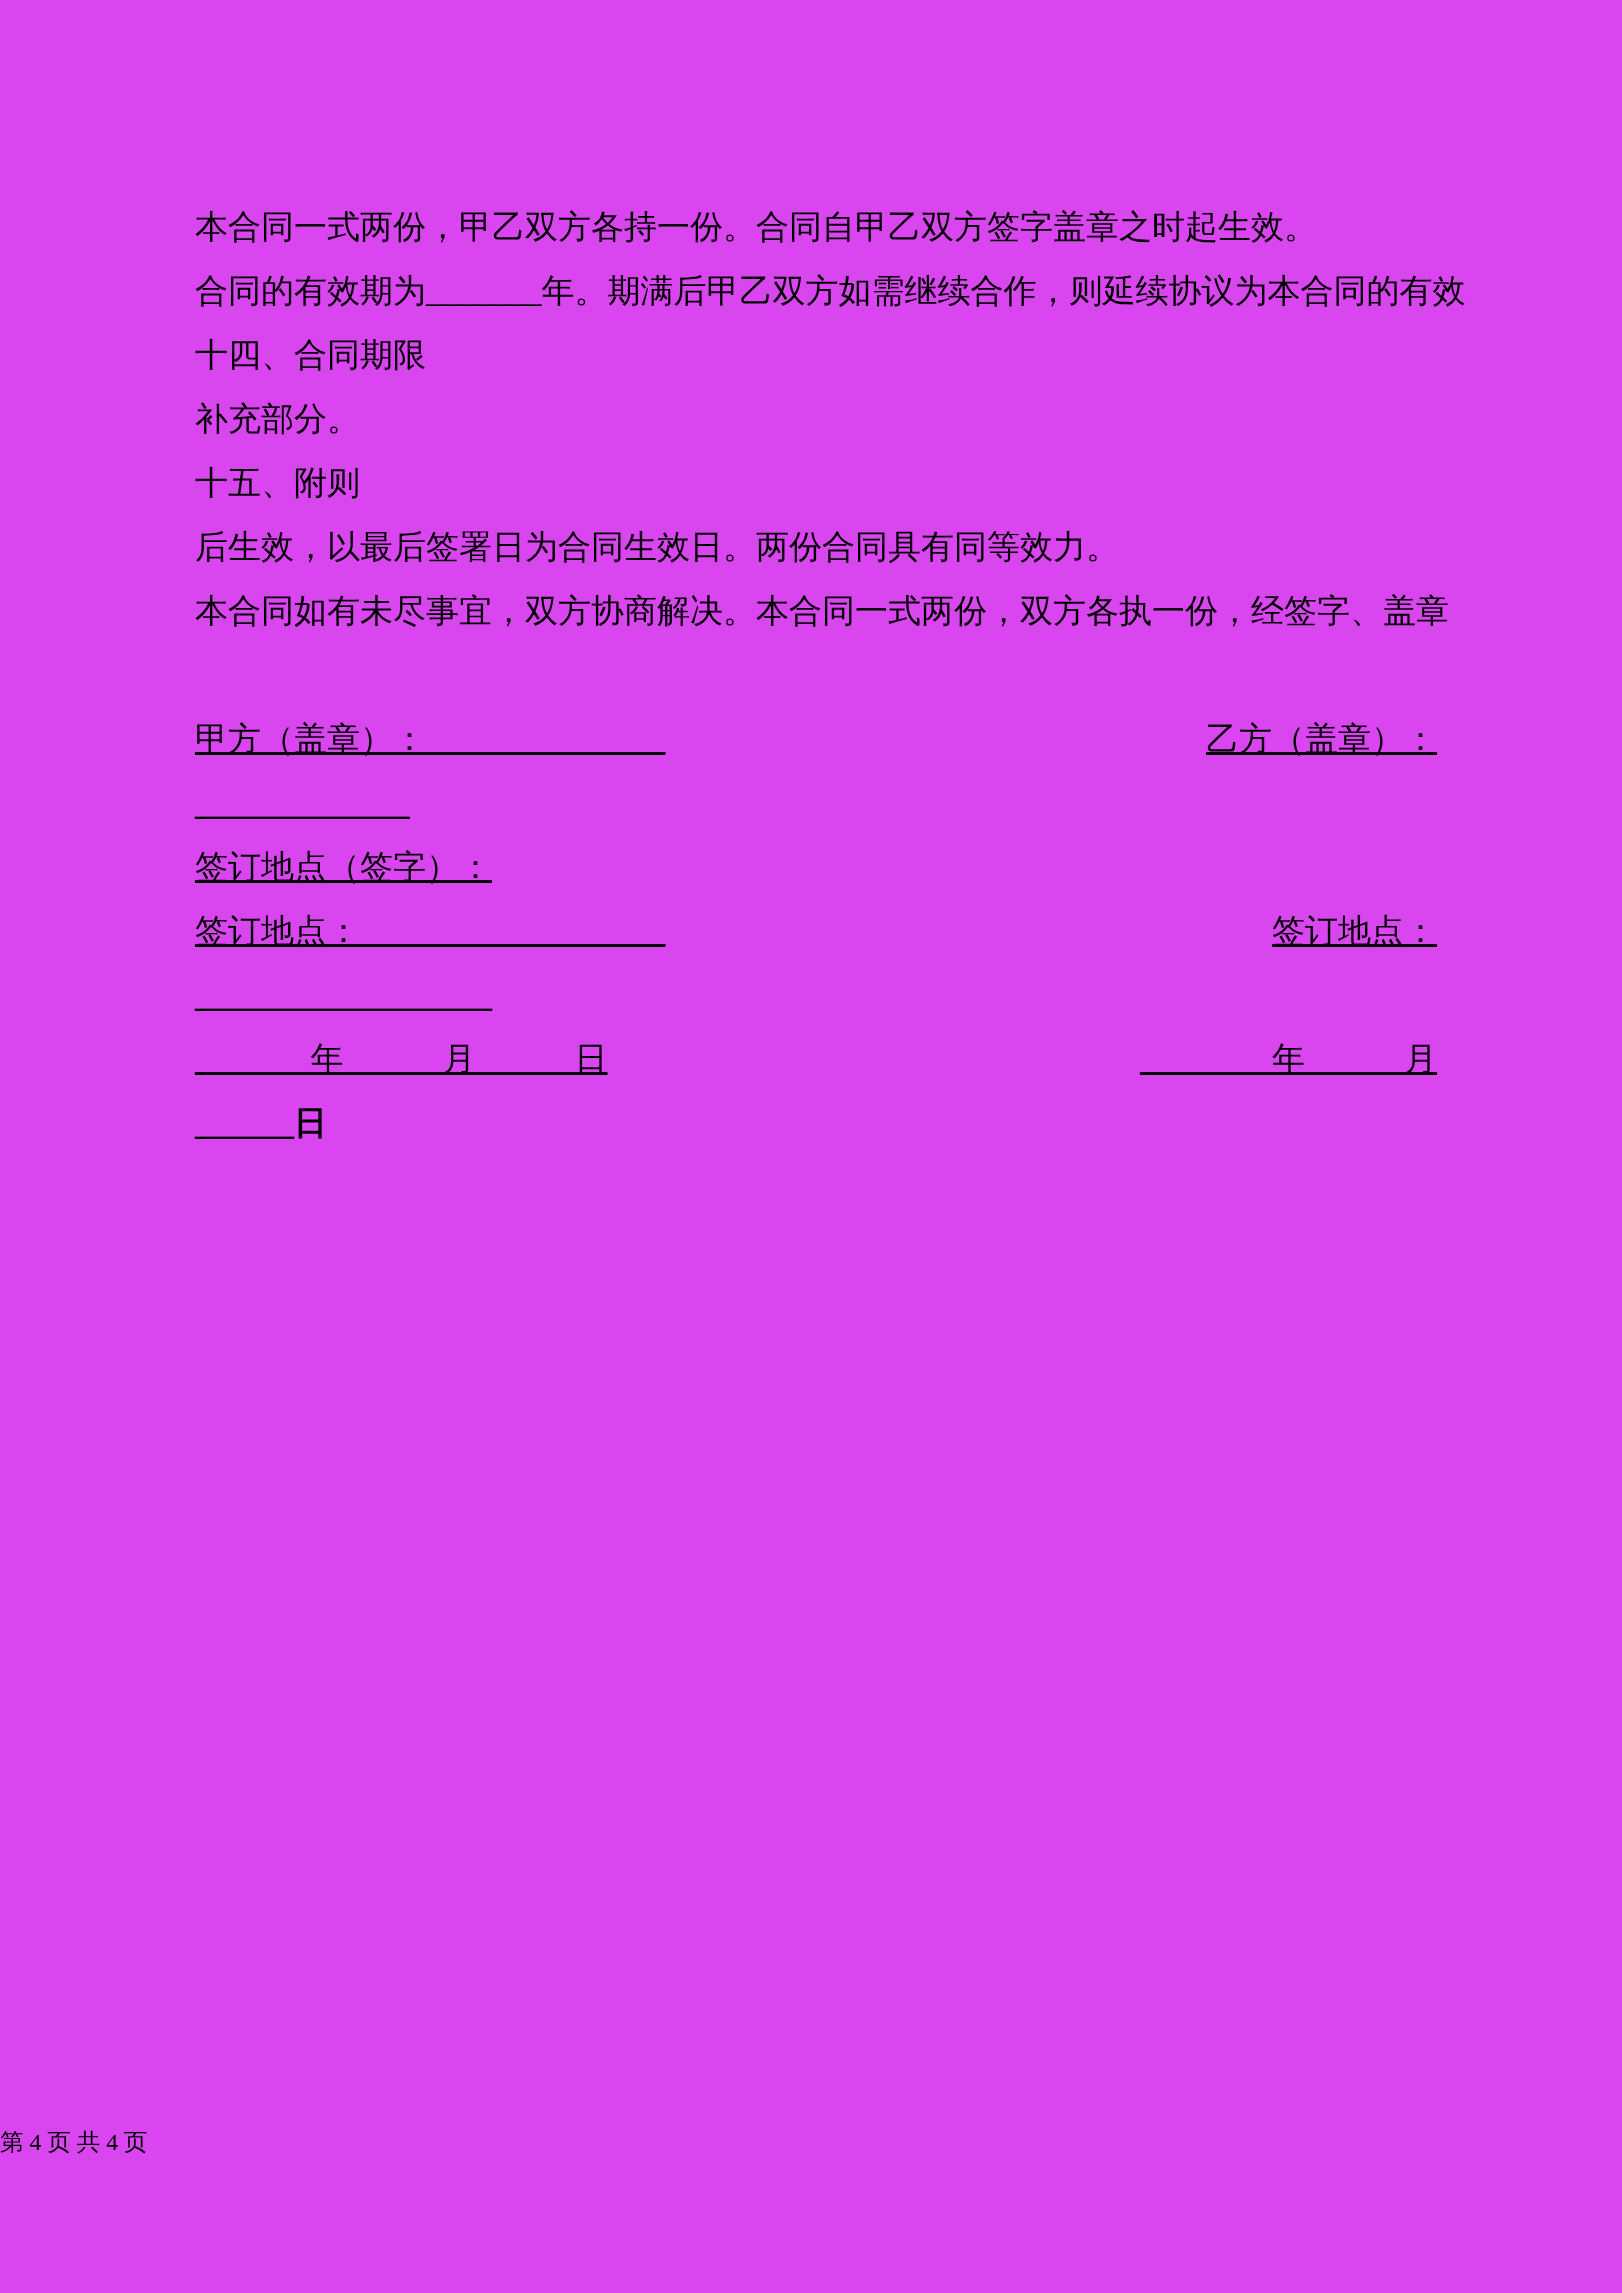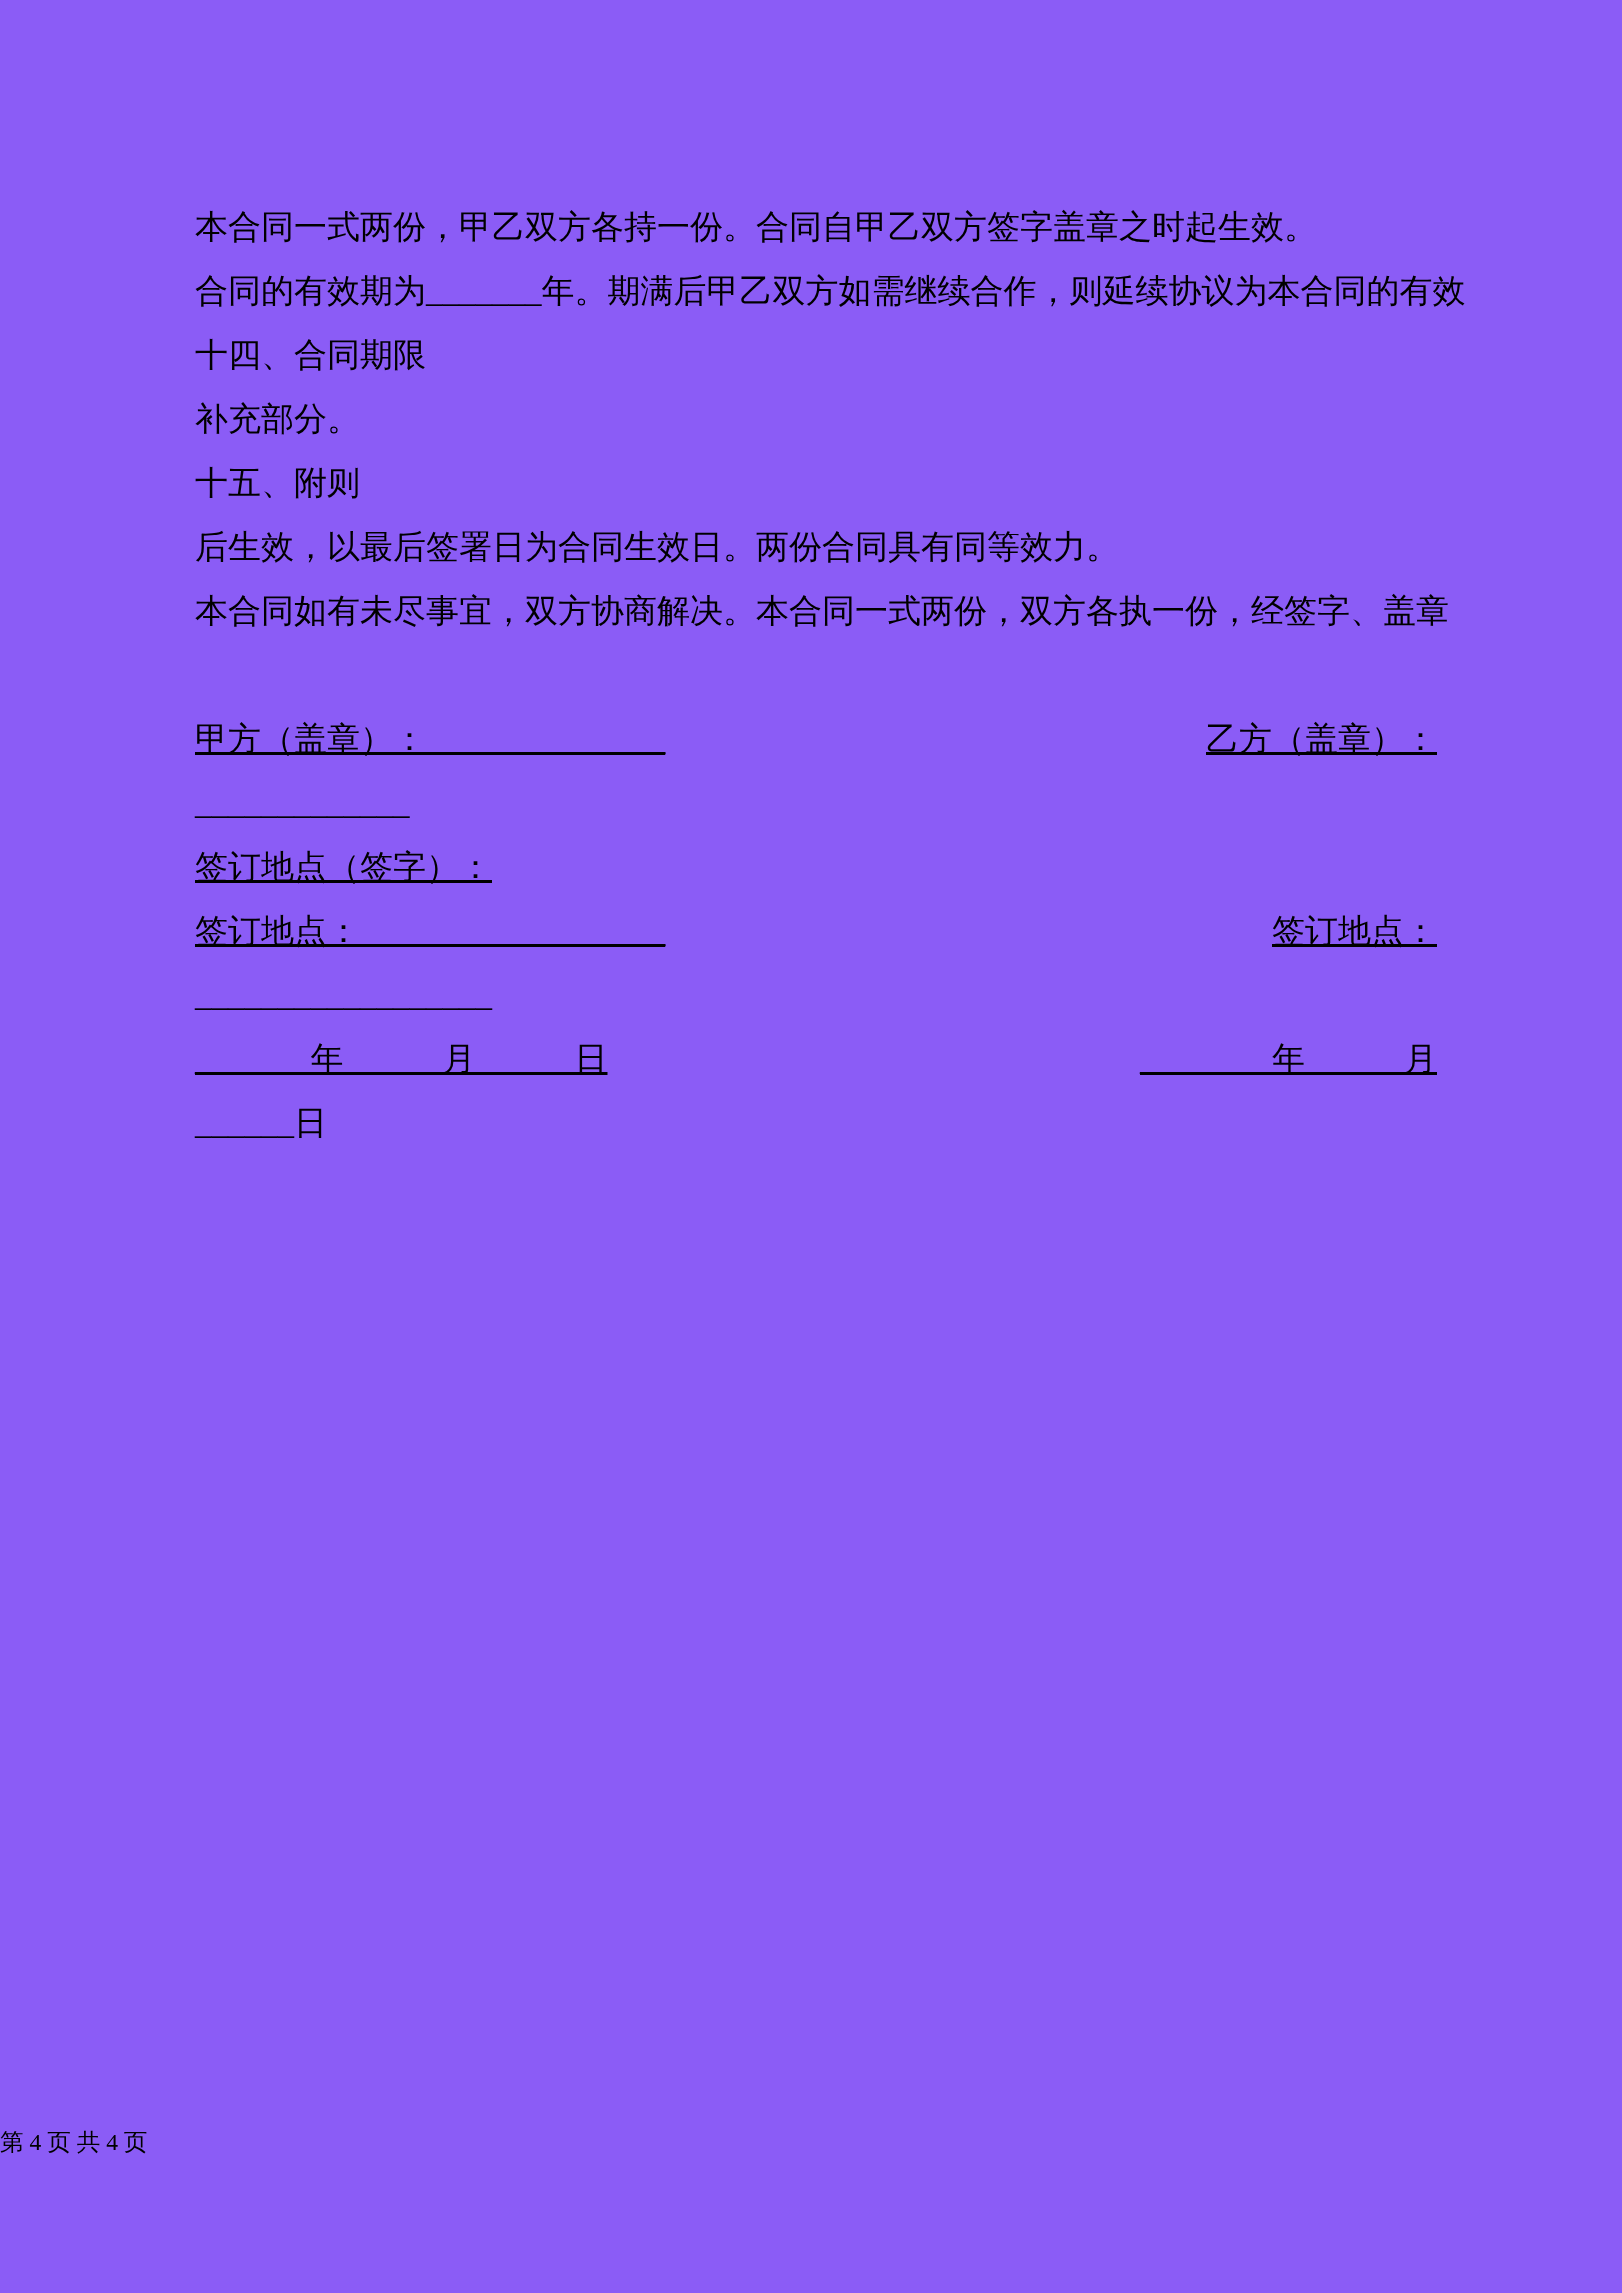--- a/index.html
+++ b/index.html
@@ -4,21 +4,21 @@
 <style>
   html, body {
     margin: 0;
     padding: 0;
     background: #ffffff;
   }
   .page {
     position: relative;
     width: 1623px;
     height: 2294px;
-    background: #8b5cf6;
+    background: #d946ef;
     color: #000000;
     font-family: "Liberation Serif", "DejaVu Serif", serif;
     overflow: hidden;
   }
   .content {
     position: absolute;
     left: 195px;
     top: 195px;
     width: 1242px;
     font-size: 33px;
@@ -40,20 +40,21 @@
   }
   .sig-left {
     white-space: pre;
   }
   .sig-right {
     white-space: pre;
   }
   .sig-wrap {
     height: 64px;
     white-space: pre;
+    font-weight: bold;
   }
   .footer {
     position: absolute;
     top: 2124px;
     left: 0;
     width: 100%;
     text-align: left;
     font-size: 23.6px;
     line-height: 36px;
     white-space: pre;

